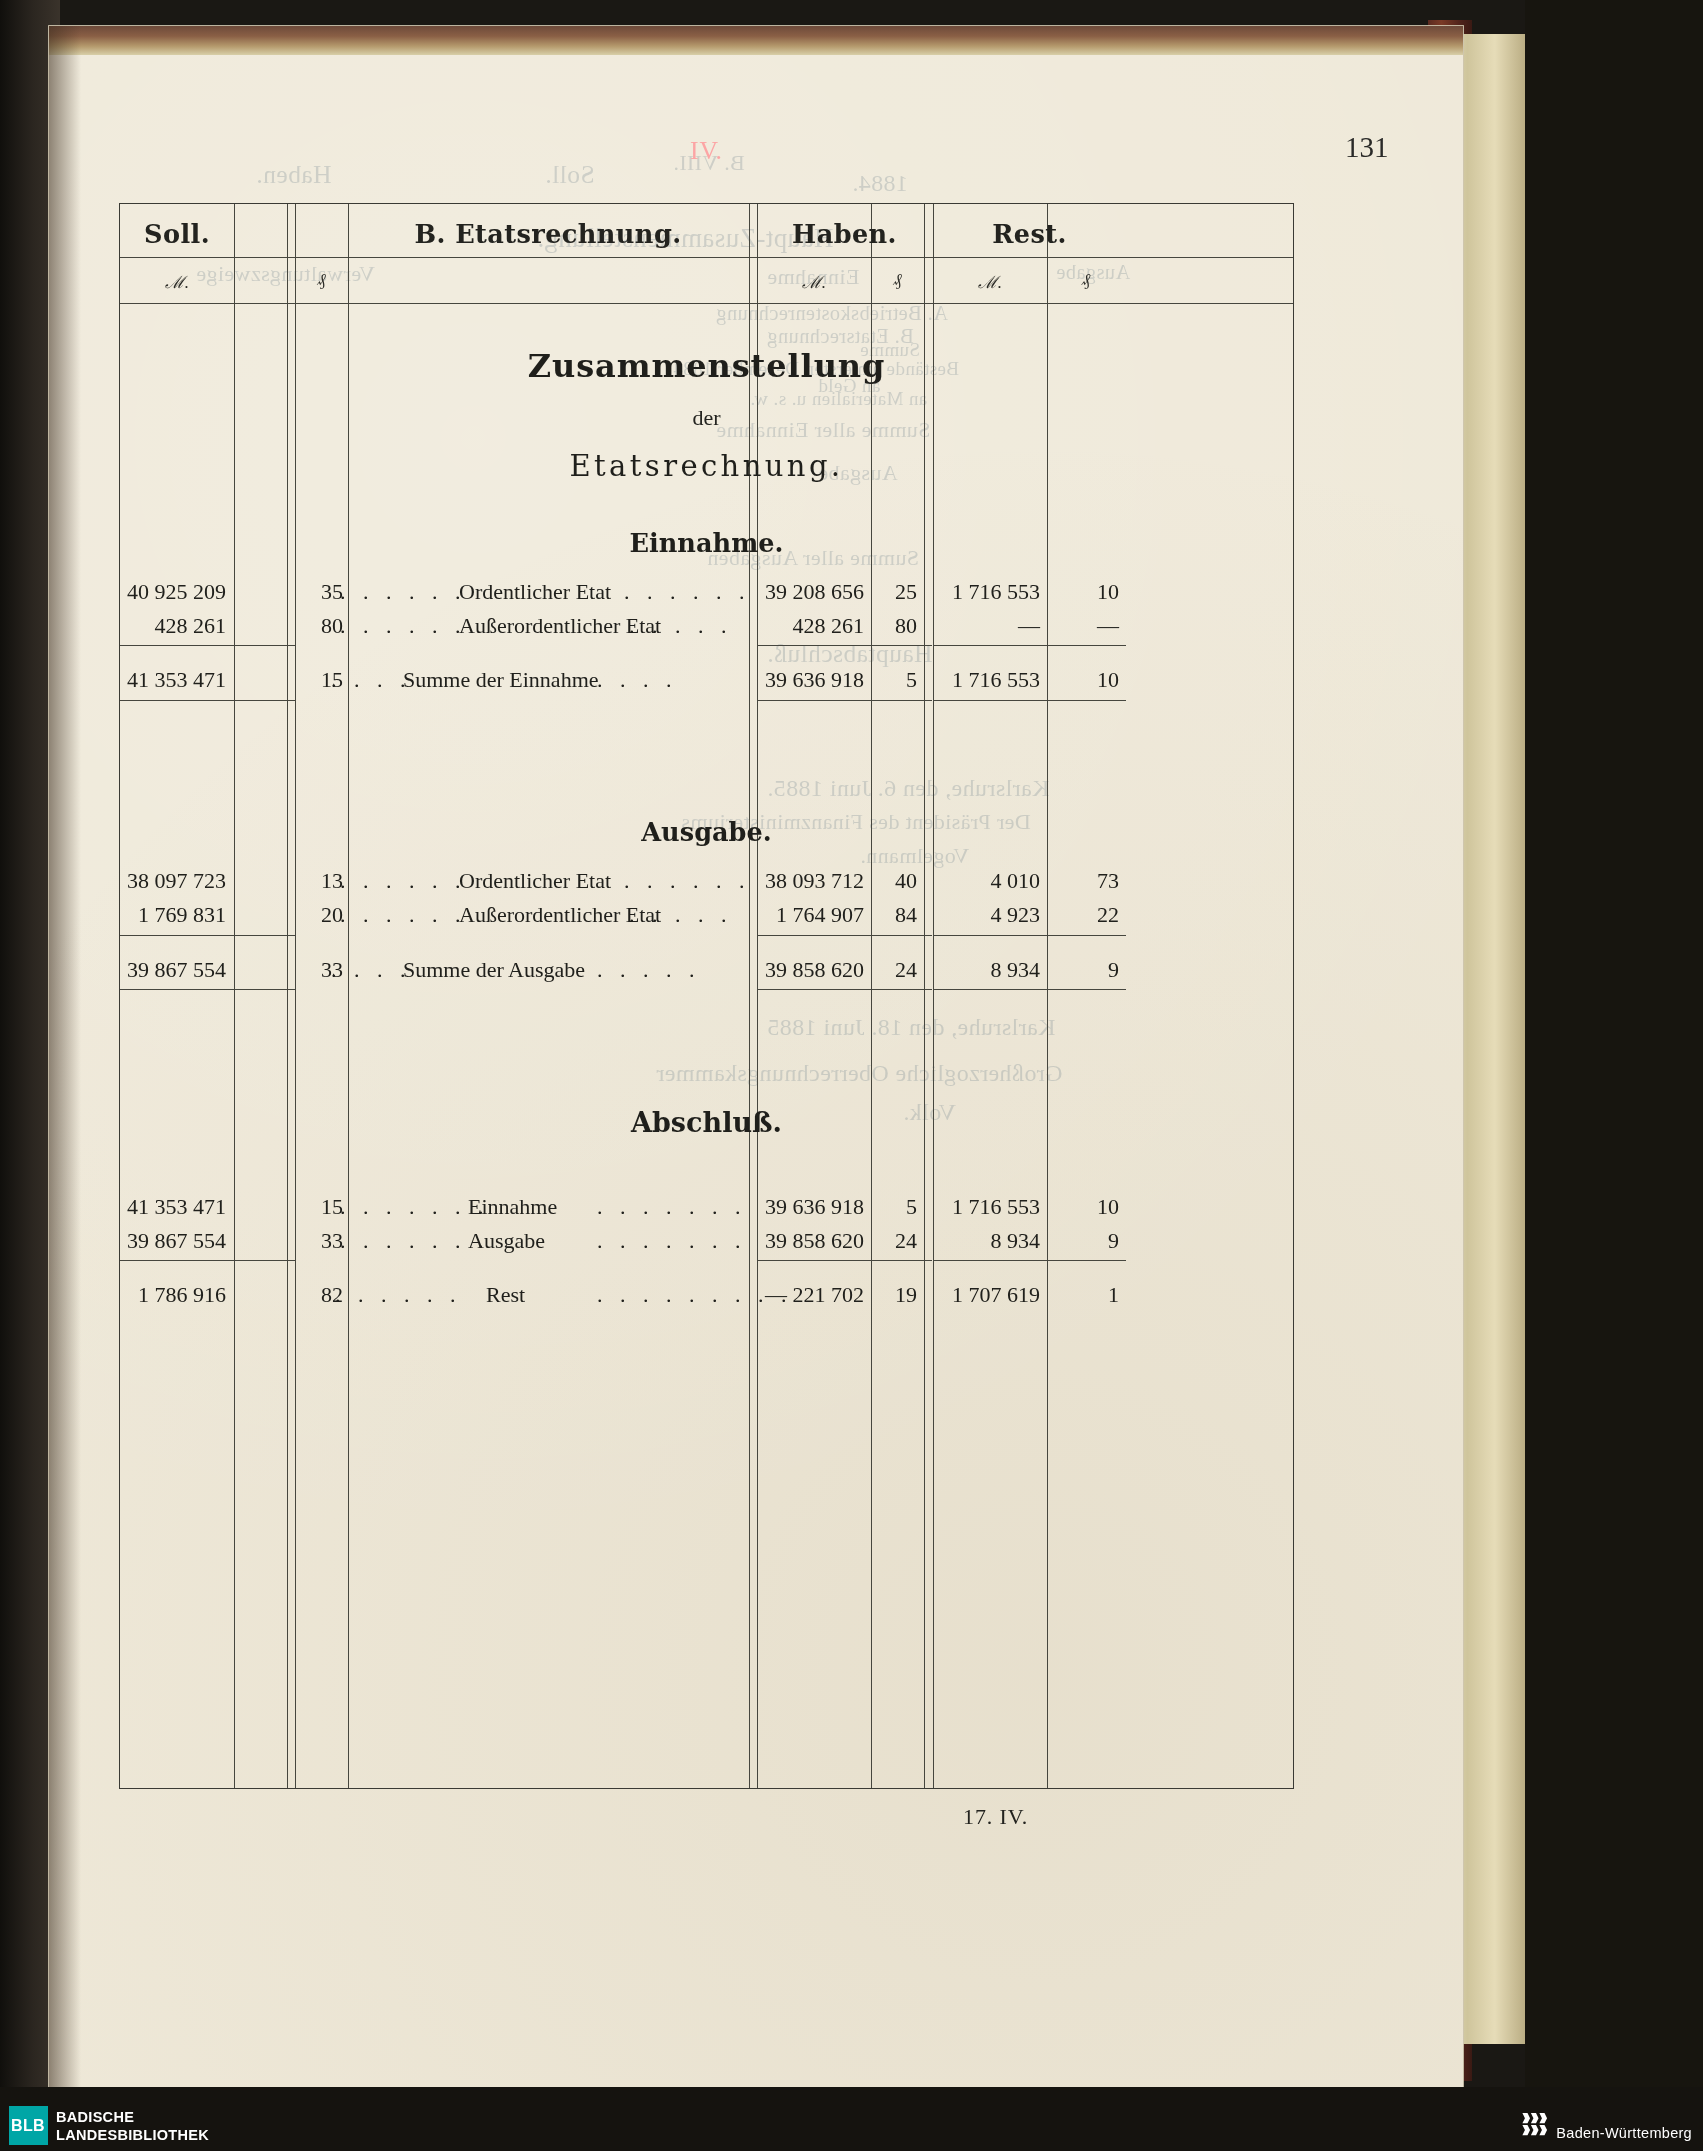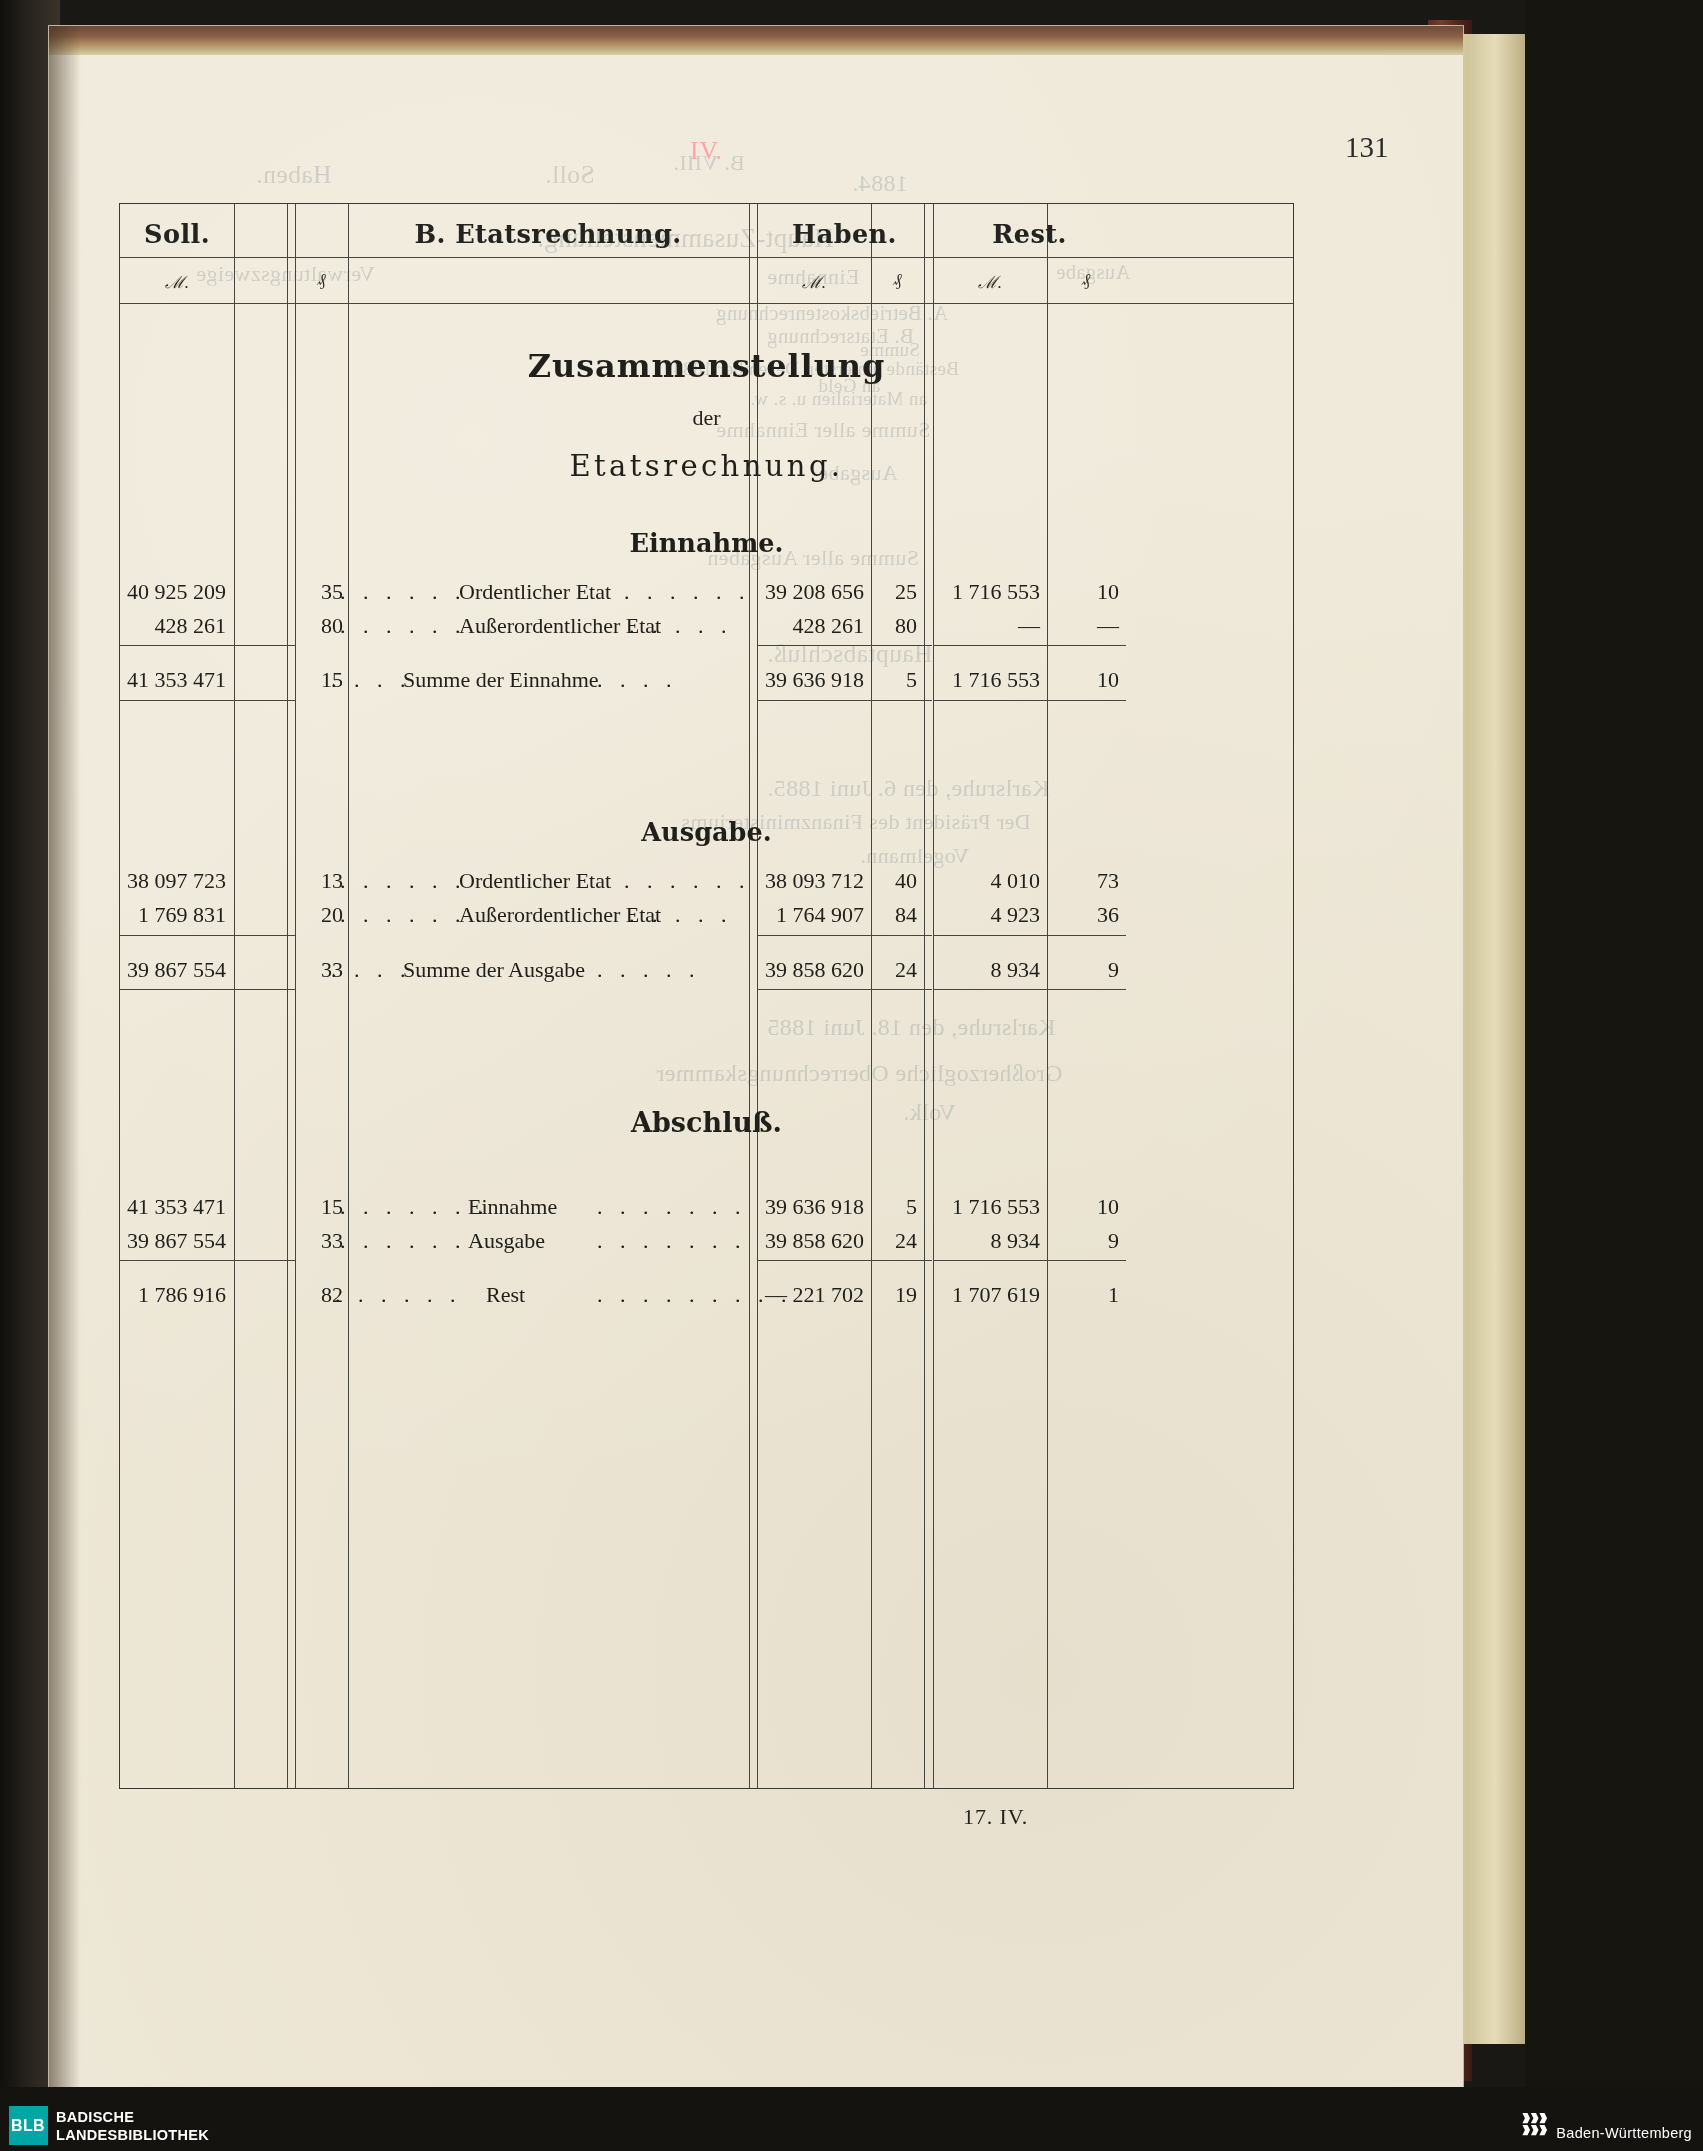--- a/index.html
+++ b/index.html
@@ -389,21 +389,21 @@
         <div class="num" style="left: 813px; top: 664px; width: 107px; text-align: right;">4 010</div>
         <div class="num" style="left: 927px; top: 664px; width: 72px; text-align: right;">73</div>
         <div class="dots" style="left: 220px; top: 698px;">. . . . . .</div>
         <div class="row-label" style="left: 339px; top: 698px;">Außerordentlicher Etat</div>
         <div class="dots" style="left: 509px; top: 698px;">. . . . .</div>
         <div class="num" style="left: 0px; top: 698px; width: 106px; text-align: right;">1 769 831</div>
         <div class="num" style="left: 175px; top: 698px; width: 48px; text-align: right;">20</div>
         <div class="num" style="left: 637px; top: 698px; width: 107px; text-align: right;">1 764 907</div>
         <div class="num" style="left: 751px; top: 698px; width: 46px; text-align: right;">84</div>
         <div class="num" style="left: 813px; top: 698px; width: 107px; text-align: right;">4 923</div>
-        <div class="num" style="left: 927px; top: 698px; width: 72px; text-align: right;">36</div>
+        <div class="num" style="left: 927px; top: 698px; width: 72px; text-align: right;">22</div>
         <div style="position: absolute; left: 0px; width: 175px; top: 731px; height: 0.9px; background: rgb(70, 70, 62);"></div>
         <div style="position: absolute; left: 637px; width: 175px; top: 731px; height: 0.9px; background: rgb(70, 70, 62);"></div>
         <div style="position: absolute; left: 813px; width: 193px; top: 731px; height: 0.9px; background: rgb(70, 70, 62);"></div>
         <div class="dots" style="left: 211px; top: 753px;">. . . .</div>
         <div class="row-label" style="left: 283px; top: 753px;">Summe der Ausgabe</div>
         <div class="dots" style="left: 477px; top: 753px;">. . . . .</div>
         <div class="num" style="left: 0px; top: 753px; width: 106px; text-align: right;">39 867 554</div>
         <div class="num" style="left: 175px; top: 753px; width: 48px; text-align: right;">33</div>
         <div class="num" style="left: 637px; top: 753px; width: 107px; text-align: right;">39 858 620</div>
         <div class="num" style="left: 751px; top: 753px; width: 46px; text-align: right;">24</div>

